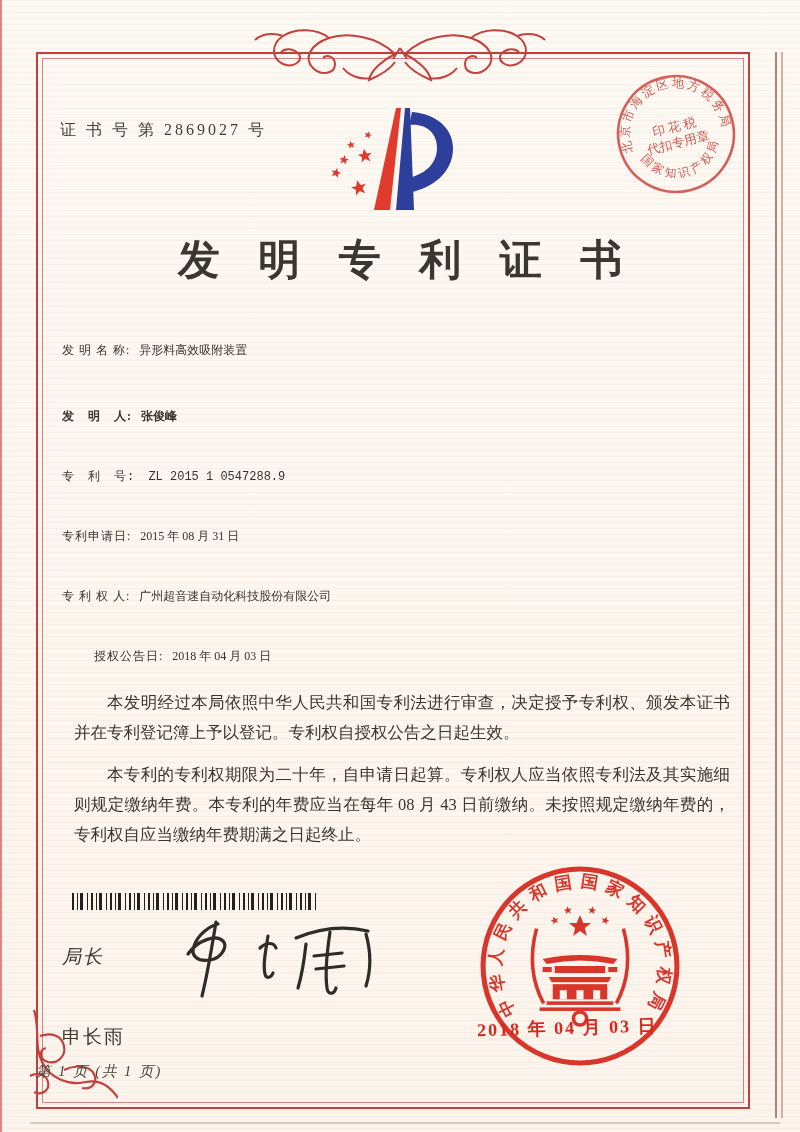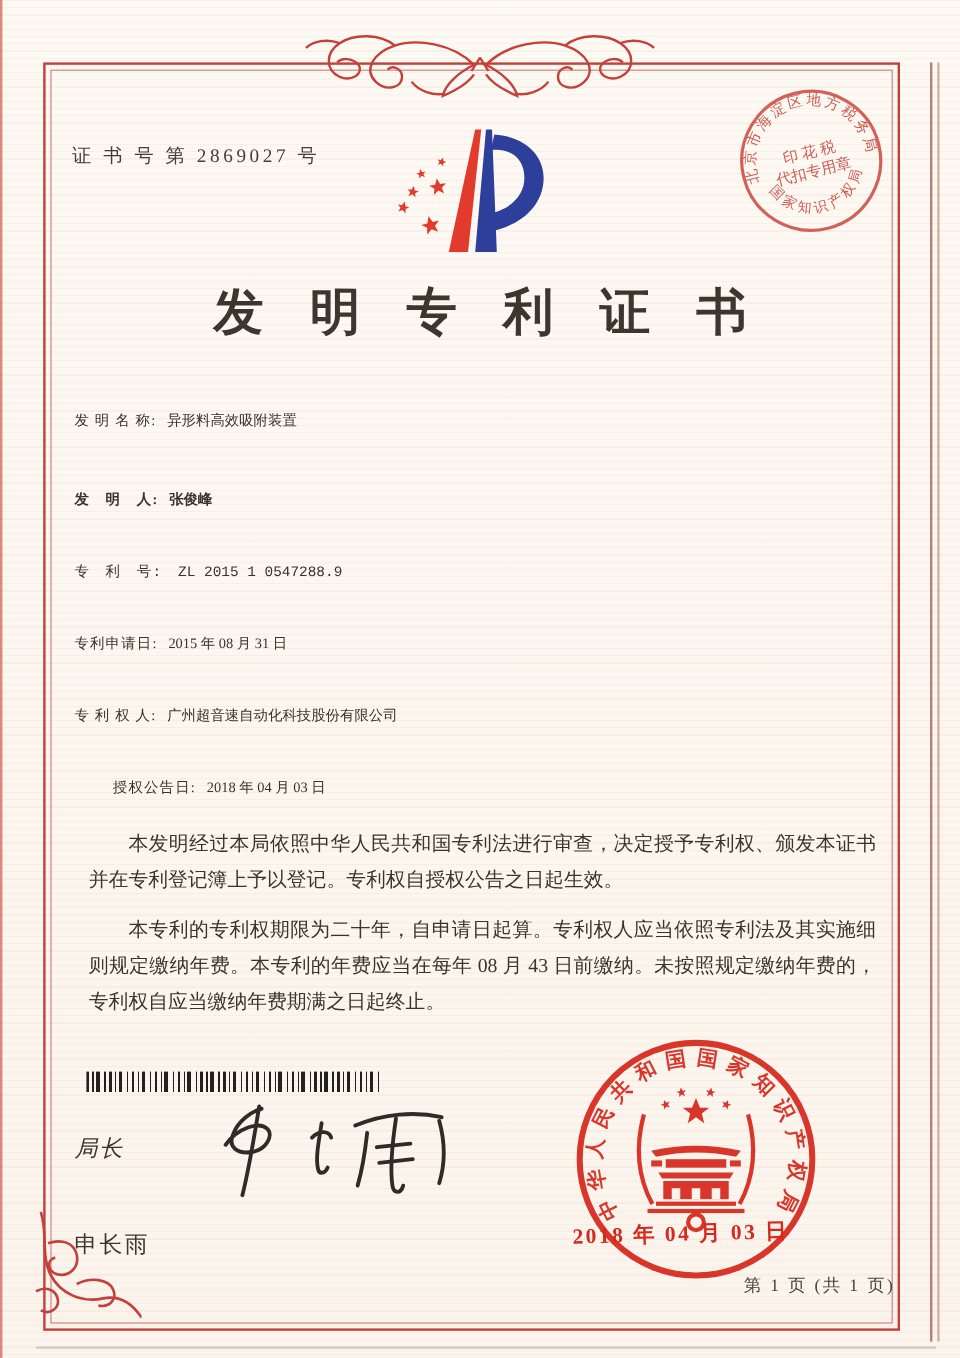--- a/index.html
+++ b/index.html
@@ -66,22 +66,22 @@
   .signer-name{position:absolute;left:62px;top:980px;font-size:19px;color:#3a352d;letter-spacing:2px;margin-top:44px;}
   .signature{position:absolute;left:168px;top:908px;width:240px;height:96px;}
 
   .seal{position:absolute;left:476px;top:862px;width:208px;height:208px;opacity:.93;}
   .seal-date{
     position:absolute;left:477px;top:1016px;font-size:18px;font-weight:600;
     color:#d7281d;letter-spacing:2px;transform:rotate(-1.5deg);white-space:nowrap;
   }
 
   .footer{
-    position:absolute;left:36px;top:1062px;width:710px;text-align:right;
-    font-size:14.5px;color:#47423a;letter-spacing:2px;
+    position:absolute;left:36px;top:1062px;width:710px;text-align:left;
+    font-size:14.5px;color:#47423a;letter-spacing:2px;font-style:italic;
   }
 
   svg text{font-family:"Liberation Serif","DejaVu Serif",serif;}
 </style>
 </head>
 <body>
 
 <div id="page">
 
   <div class="edge-left"></div>

